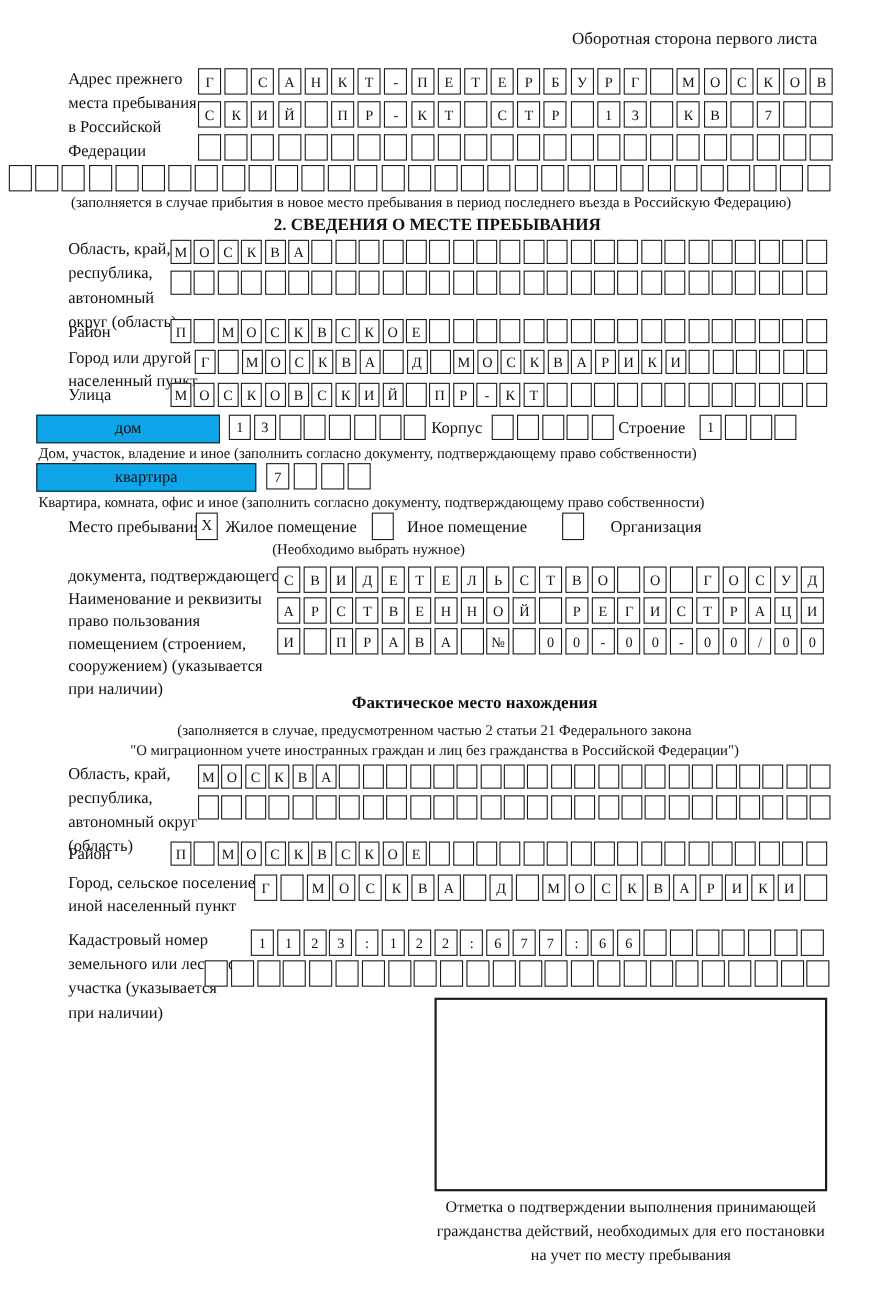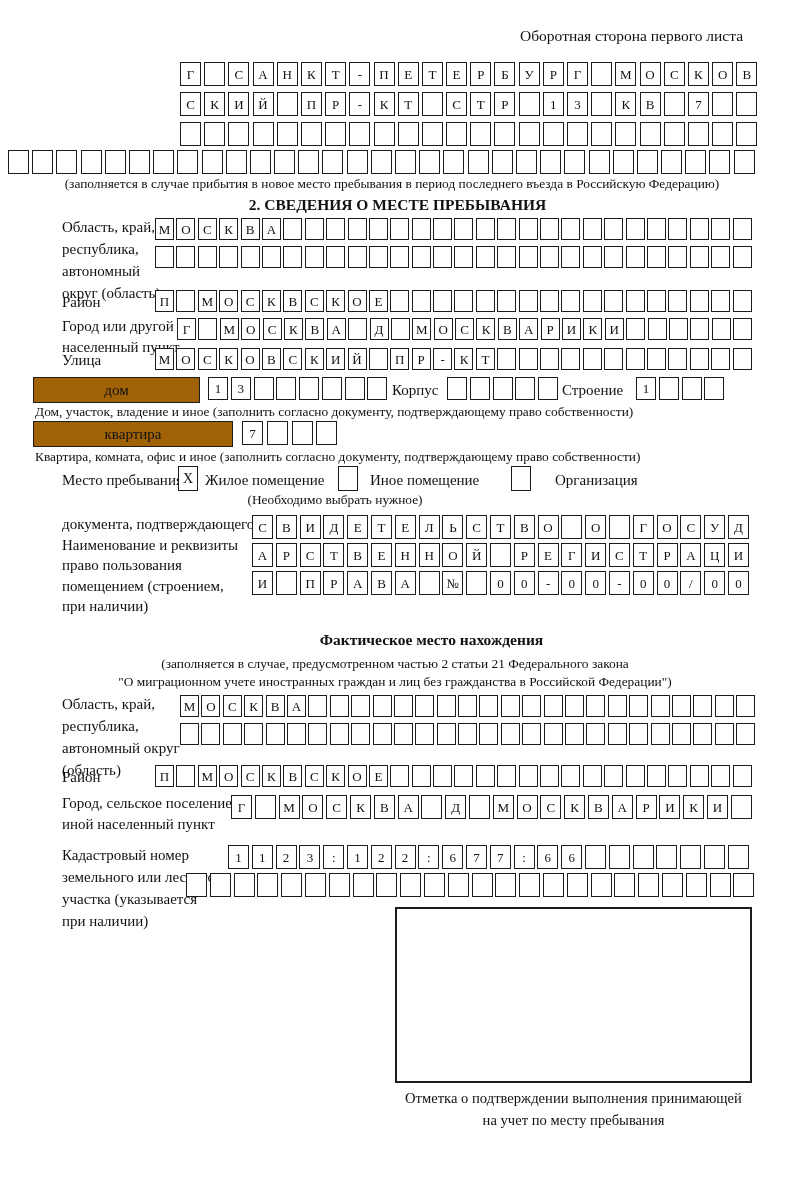--- a/index.html
+++ b/index.html
@@ -17,37 +17,43 @@
   .grid-row .cell{
     box-sizing:border-box;background:#fff;border:1.6px solid #1c1c1c;
     display:flex;align-items:center;justify-content:center;
     font-size:13px;line-height:1;flex:0 0 auto;
   }
   .lg{gap:3.2px;} .lg .cell{width:21px;height:24px;}
   .sm{gap:2.4px;} .sm .cell{width:19px;height:22px;}
   .md{gap:2.8px;} .md .cell{width:21px;height:24px;}
   .md2{gap:2.75px;} .md2 .cell{width:20px;height:23px;}
   .widebox{
-    position:absolute;box-sizing:border-box;border:1.6px solid #1c1c1c;background:#a16207;
+    position:absolute;box-sizing:border-box;border:1.6px solid #1c1c1c;background:#0ea5e9;
     display:flex;align-items:center;justify-content:center;font-size:15px;
   }
   .chkbox{
     position:absolute;box-sizing:border-box;width:20px;height:25px;border:1.6px solid #1c1c1c;
     background:#fff;display:flex;align-items:center;justify-content:center;font-size:14px;
   }
   .bigbox{position:absolute;box-sizing:border-box;border:2px solid #1c1c1c;background:#fff;}
   .cap{font-size:14.6px;line-height:21.5px;text-align:center;white-space:nowrap;}
 </style>
 </head>
 <body>
 
 <div class="page">
 
   <div class="abs lbl" style="left:520px;top:25px;font-size:15.5px;">Оборотная сторона первого листа</div>
 
+  <div class="abs" style="left:62px;top:61px;">
+    <div class="lbl">Адрес прежнего</div>
+    <div class="lbl">места пребывания</div>
+    <div class="lbl">в Российской</div>
+    <div class="lbl">Федерации</div>
+  </div>
   <div class="grid-row lg" style="left:180px;top:62px;">
       <span class="cell">Г</span>
       <span class="cell"></span>
       <span class="cell">С</span>
       <span class="cell">А</span>
       <span class="cell">Н</span>
       <span class="cell">К</span>
       <span class="cell">Т</span>
       <span class="cell">-</span>
       <span class="cell">П</span>
@@ -365,20 +371,21 @@
   <div class="abs lbl" style="left:370px;top:469px;">Иное помещение</div>
   <div class="chkbox" style="left:511px;top:466px;"></div>
   <div class="abs lbl" style="left:555px;top:469px;">Организация</div>
   <div class="abs note" style="left:150px;top:492px;width:370px;">(Необходимо выбрать нужное)</div>
 
   <div class="abs" style="left:62px;top:514px;">
     <div class="lbl-tight">документа, подтверждающего</div>
     <div class="lbl-tight">Наименование и реквизиты</div>
     <div class="lbl-tight">право пользования</div>
     <div class="lbl-tight">помещением (строением,</div>
+    <div class="lbl-tight">сооружением) (указывается</div>
     <div class="lbl-tight">при наличии)</div>
   </div>
   <div class="grid-row md" style="left:252px;top:515px;">
       <span class="cell">С</span>
       <span class="cell">В</span>
       <span class="cell">И</span>
       <span class="cell">Д</span>
       <span class="cell">Е</span>
       <span class="cell">Т</span>
       <span class="cell">Е</span>
@@ -627,16 +634,17 @@
       <span class="cell"></span>
       <span class="cell"></span>
       <span class="cell"></span>
       <span class="cell"></span>
       <span class="cell"></span>
     </div>
 
   <div class="bigbox" style="left:395px;top:907px;width:357px;height:176px;"></div>
   <div class="abs" style="left:395px;top:1088px;width:357px;">
     <div class="cap">Отметка о подтверждении выполнения принимающей</div>
+    <div class="cap">гражданства действий, необходимых для его постановки</div>
     <div class="cap">на учет по месту пребывания</div>
   </div>
 
 </div>
 
 </body></html>

